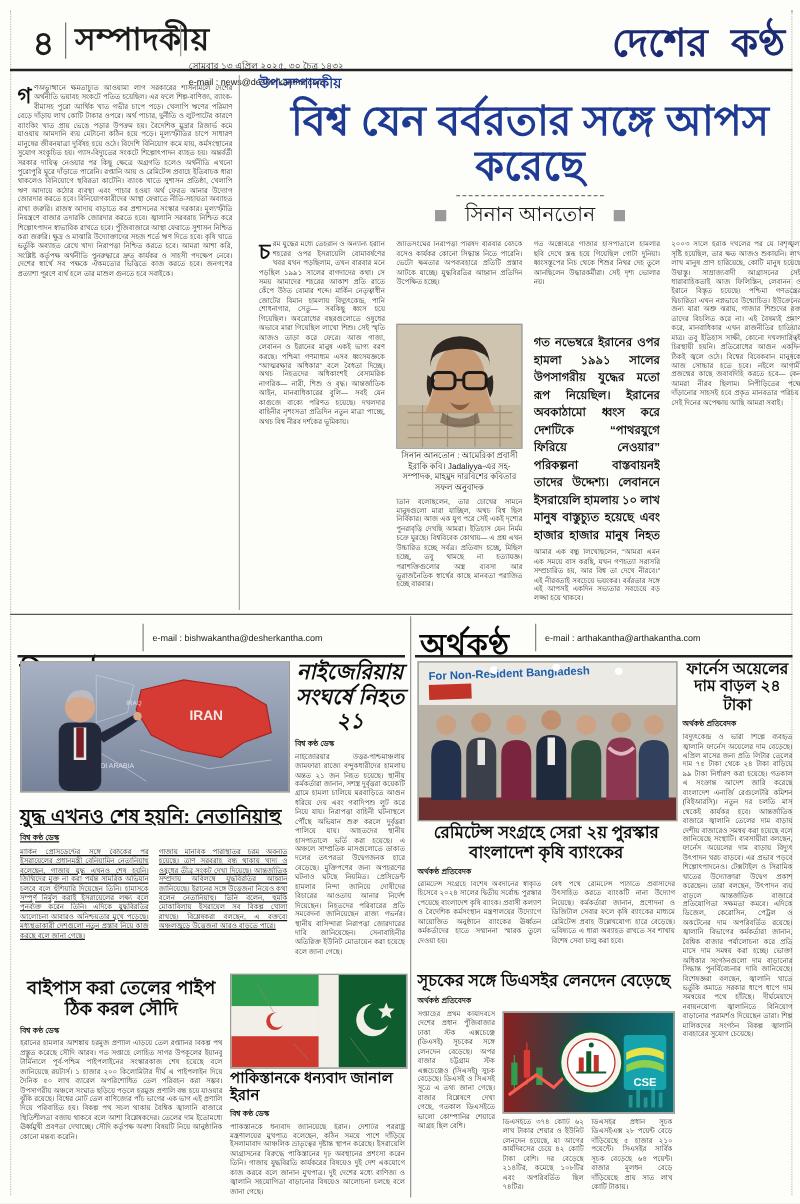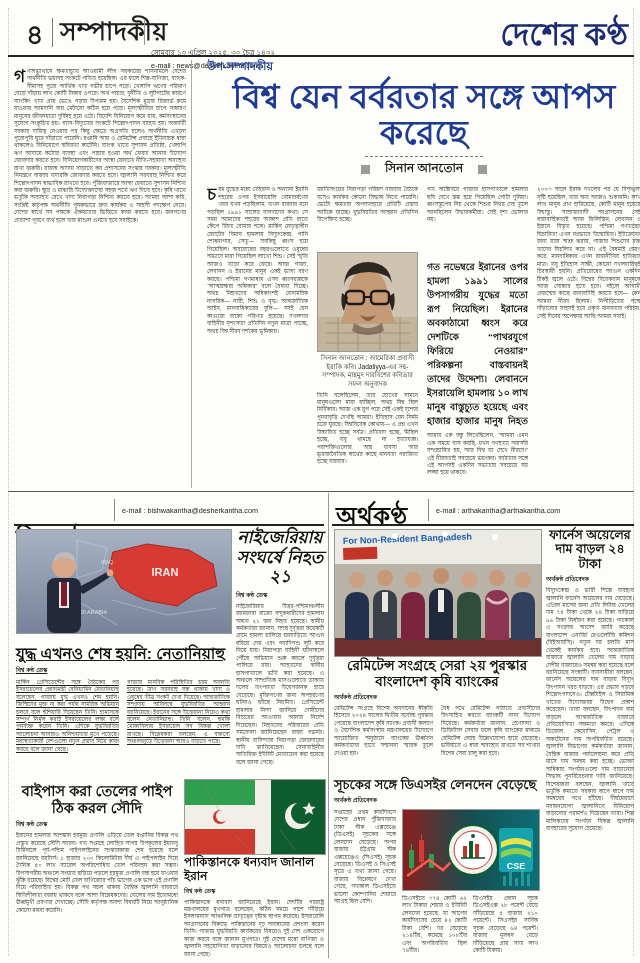--- a/index.html
+++ b/index.html
@@ -28,37 +28,37 @@
   <div class="abs dotted-edge" style="left:633px;top:8px;height:948px;"></div>
 
   <div class="abs" style="left:26px;top:14px;font-size:27px;font-weight:bold;">৪</div>
   <div class="abs vrule" style="left:52px;top:18px;height:29px;"></div>
   <div class="abs" style="left:60px;top:12px;font-size:25px;font-weight:bold;letter-spacing:0.5px;">সম্পাদকীয়</div>
   <div class="abs vrule" style="left:144px;top:20px;height:25px;background:#999;"></div>
   <div class="abs" style="left:151px;top:21px;">
     <div style="font-size:7.2px;color:#222;margin-top:26px;">সোমবার ১৩ এপ্রিল ২০২৫, ৩০ চৈত্র ১৪৩২</div>
     <div style="font-size:7.2px;color:#222;margin-top:2px;">e-mail : news@desherkantha.com</div>
   </div>
-  <div class="abs" style="right:12px;top:10px;font-size:31px;font-weight:bold;color:#1c2b72;font-family:Liberation Serif, serif;">দেশের কণ্ঠ</div>
+  <div class="abs" style="right:12px;top:10px;font-size:31px;font-weight:bold;color:#1c2b72;font-family:Liberation Mono, monospace;">দেশের কণ্ঠ</div>
   <div class="abs hrule" style="left:8px;top:55px;width:626px;height:2px;"></div>
 
   <div class="abs" style="left:14px;top:62px;width:172px;">
     <div class="body-text" style="margin-top:6px;height:388px;">
       <span class="dropcap">গ</span><span>ণঅভ্যুত্থানে ক্ষমতাচ্যুত আওয়ামী লীগ সরকারের শাসনামলে দেশের অর্থনীতি ভয়াবহ সংকটে পতিত হয়েছিল। এর ফলে শিল্প-বাণিজ্য, ব্যাংক-বীমাসহ পুরো আর্থিক খাত গভীর চাপে পড়ে। খেলাপি ঋণের পরিমাণ বেড়ে দাঁড়ায় লাখ কোটি টাকার ওপরে। অর্থ পাচার, দুর্নীতি ও লুটপাটের কারণে ব্যাংকিং খাত প্রায় ভেঙে পড়ার উপক্রম হয়। বৈদেশিক মুদ্রার রিজার্ভ কমে যাওয়ায় আমদানি ব্যয় মেটানো কঠিন হয়ে পড়ে। মূল্যস্ফীতির চাপে সাধারণ মানুষের জীবনযাত্রা দুর্বিষহ হয়ে ওঠে। বিদেশি বিনিয়োগ কমে যায়, কর্মসংস্থানের সুযোগ সংকুচিত হয়। গ্যাস-বিদ্যুতের সংকটে শিল্পোৎপাদন ব্যাহত হয়। অন্তর্বর্তী সরকার দায়িত্ব নেওয়ার পর কিছু ক্ষেত্রে অগ্রগতি হলেও অর্থনীতি এখনো পুরোপুরি ঘুরে দাঁড়াতে পারেনি। রপ্তানি আয় ও রেমিটেন্স প্রবাহে ইতিবাচক ধারা থাকলেও বিনিয়োগে স্থবিরতা কাটেনি। ব্যাংক খাতে সুশাসন প্রতিষ্ঠা, খেলাপি ঋণ আদায়ে কঠোর ব্যবস্থা এবং পাচার হওয়া অর্থ ফেরত আনার উদ্যোগ জোরদার করতে হবে। বিনিয়োগকারীদের আস্থা ফেরাতে নীতি-সহায়তা অব্যাহত রাখা জরুরি। রাজস্ব আদায় বাড়াতে কর প্রশাসনের সংস্কার দরকার। মূল্যস্ফীতি নিয়ন্ত্রণে বাজার তদারকি জোরদার করতে হবে। জ্বালানি সরবরাহ নিশ্চিত করে শিল্পোৎপাদন স্বাভাবিক রাখতে হবে। পুঁজিবাজারে আস্থা ফেরাতে সুশাসন নিশ্চিত করা জরুরি। ক্ষুদ্র ও মাঝারি উদ্যোক্তাদের সহজ শর্তে ঋণ দিতে হবে। কৃষি খাতে ভর্তুকি অব্যাহত রেখে খাদ্য নিরাপত্তা নিশ্চিত করতে হবে। আমরা আশা করি, সংশ্লিষ্ট কর্তৃপক্ষ অর্থনীতি পুনরুদ্ধারে দ্রুত কার্যকর ও সাহসী পদক্ষেপ নেবে। দেশের স্বার্থে সব পক্ষকে ঐকমত্যের ভিত্তিতে কাজ করতে হবে। জনগণের প্রত্যাশা পূরণে ব্যর্থ হলে তার মাশুল গুনতে হবে সবাইকে।</span>
     </div>
   </div>
   <div class="abs vrule" style="left:191px;top:60px;height:428px;background:#aaa;"></div>
 
   <div class="abs" style="left:207px;top:58px;width:434px;">
     <div style="font-size:11px;font-weight:bold;color:#1e3a93;">উপ-সম্পাদকীয়</div>
     <div style="font-size:33px;font-weight:bold;color:#1e3a93;text-align:center;line-height:1.08;margin-top:2px;">বিশ্ব যেন বর্বরতার সঙ্গে আপস করেছে</div>
     <div style="text-align:center;margin-top:6px;">
       <div style="width:118px;margin:0 auto 2px;border-top:1px dashed #777;"></div>
       <span style="display:inline-block;width:9px;height:9px;background:#9a9a9a;vertical-align:middle;"></span>
-      <span style="font-size:12px;font-weight:bold;margin:0 10px;vertical-align:middle;">সিনান আনতোন</span>
+      <span style="font-size:16px;font-weight:normal;margin:0 10px;vertical-align:middle;">সিনান আনতোন</span>
       <span style="display:inline-block;width:9px;height:9px;background:#9a9a9a;vertical-align:middle;"></span>
     </div>
 
     <div class="flex" style="margin-top:7px;gap:9px;">
 
       <div class="body-text" style="width:101px;height:328px;">
         <span class="dropcap">চ</span><span>রম যুদ্ধের মধ্যে তেহরান ও অন্যান্য ইরানি শহরের ওপর ইসরায়েলি বোমাবর্ষণের খবর যখন পড়ছিলাম, তখন বারবার মনে পড়ছিল ১৯৯১ সালের বাগদাদের কথা। সে সময় আমাদের শহরের আকাশ প্রতি রাতে কেঁপে উঠত বোমার শব্দে। মার্কিন নেতৃত্বাধীন জোটের বিমান হামলায় বিদ্যুৎকেন্দ্র, পানি শোধনাগার, সেতু— সবকিছু ধ্বংস হয়ে গিয়েছিল। অবরোধের বছরগুলোতে ওষুধের অভাবে মারা গিয়েছিল লাখো শিশু। সেই স্মৃতি আজও তাড়া করে ফেরে। আজ গাজা, লেবানন ও ইরানের মানুষ একই ভাগ্য বরণ করছে। পশ্চিমা গণমাধ্যম এসব ধ্বংসযজ্ঞকে “আত্মরক্ষার অধিকার” বলে বৈধতা দিচ্ছে। অথচ নিহতদের অধিকাংশই বেসামরিক নাগরিক— নারী, শিশু ও বৃদ্ধ। আন্তর্জাতিক আইন, মানবাধিকারের বুলি— সবই যেন কাগুজে বাক্যে পরিণত হয়েছে। দখলদার বাহিনীর নৃশংসতা প্রতিদিন নতুন মাত্রা পাচ্ছে, অথচ বিশ্ব নীরব দর্শকের ভূমিকায়।</span>
       </div>
 
       <div style="width:101px;">

